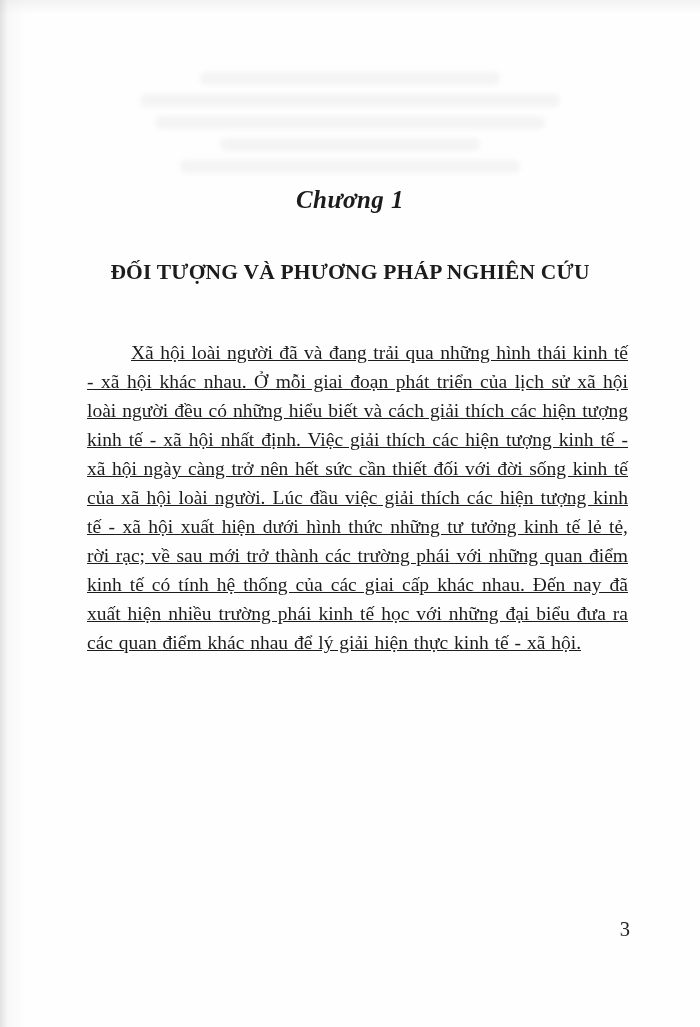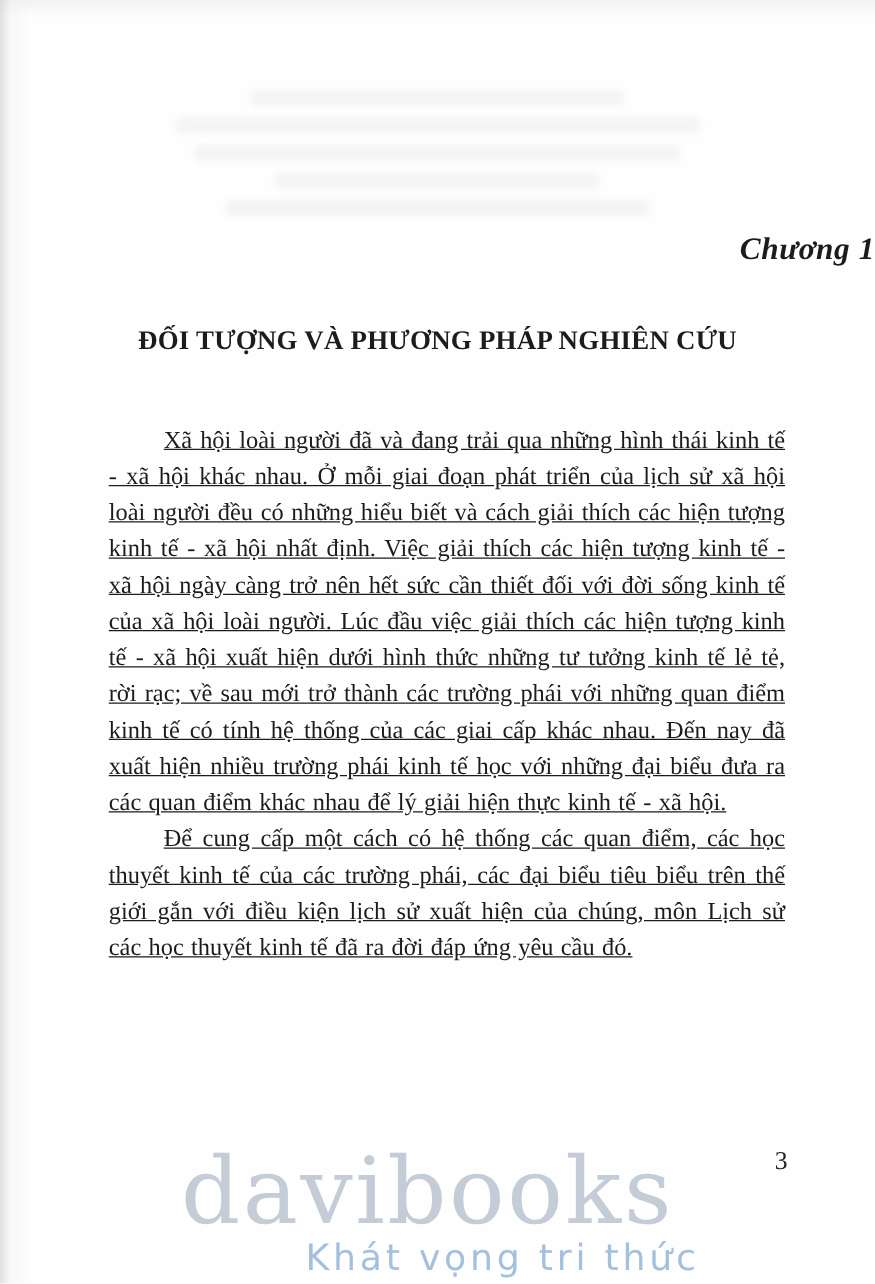--- a/index.html
+++ b/index.html
@@ -36,21 +36,21 @@
     filter: blur(2.5px);
     pointer-events: none;
   }
   .bleed .bar {
     height: 13px;
     border-radius: 6px;
     background: rgba(110, 115, 125, 0.07);
   }
   .chapter {
     margin: 186px 0 0 0;
-    text-align: right;
+    text-align: center;
     font-size: 25px;
     font-weight: bold;
     font-style: italic;
     letter-spacing: 0.5px;
   }
   .title {
     margin: 20px 42px 0 42px;
     text-align: center;
     font-size: 21.5px;
     font-weight: bold;
@@ -120,23 +120,18 @@
   </div>
 
   <div class="chapter">Chương 1</div>
 
   <div class="title">
     <span class="line">ĐỐI TƯỢNG VÀ PHƯƠNG PHÁP NGHIÊN CỨU</span>
   </div>
 
   <div class="body-block">
     <p>Xã hội loài người đã và đang trải qua những hình thái kinh tế - xã hội khác nhau. Ở mỗi giai đoạn phát triển của lịch sử xã hội loài người đều có những hiểu biết và cách giải thích các hiện tượng kinh tế - xã hội nhất định. Việc giải thích các hiện tượng kinh tế - xã hội ngày càng trở nên hết sức cần thiết đối với đời sống kinh tế của xã hội loài người. Lúc đầu việc giải thích các hiện tượng kinh tế - xã hội xuất hiện dưới hình thức những tư tưởng kinh tế lẻ tẻ, rời rạc; về sau mới trở thành các trường phái với những quan điểm kinh tế có tính hệ thống của các giai cấp khác nhau. Đến nay đã xuất hiện nhiều trường phái kinh tế học với những đại biểu đưa ra các quan điểm khác nhau để lý giải hiện thực kinh tế - xã hội.</p>
-    <p>Để cung cấp một cách có hệ thống các quan điểm, các học thuyết kinh tế của các trường phái, các đại biểu tiêu biểu trên thế giới gắn với điều kiện lịch sử xuất hiện của chúng, môn Lịch sử các học thuyết kinh tế đã ra đời đáp ứng yêu cầu đó.</p>
   </div>
 
-  <div class="watermark">
-    <div class="wm-brand">davibooks</div>
-    <div class="wm-tagline">Khát vọng tri thức</div>
-  </div>
 
   <div class="page-number">3</div>
 
 </div>
 
 </body></html>

